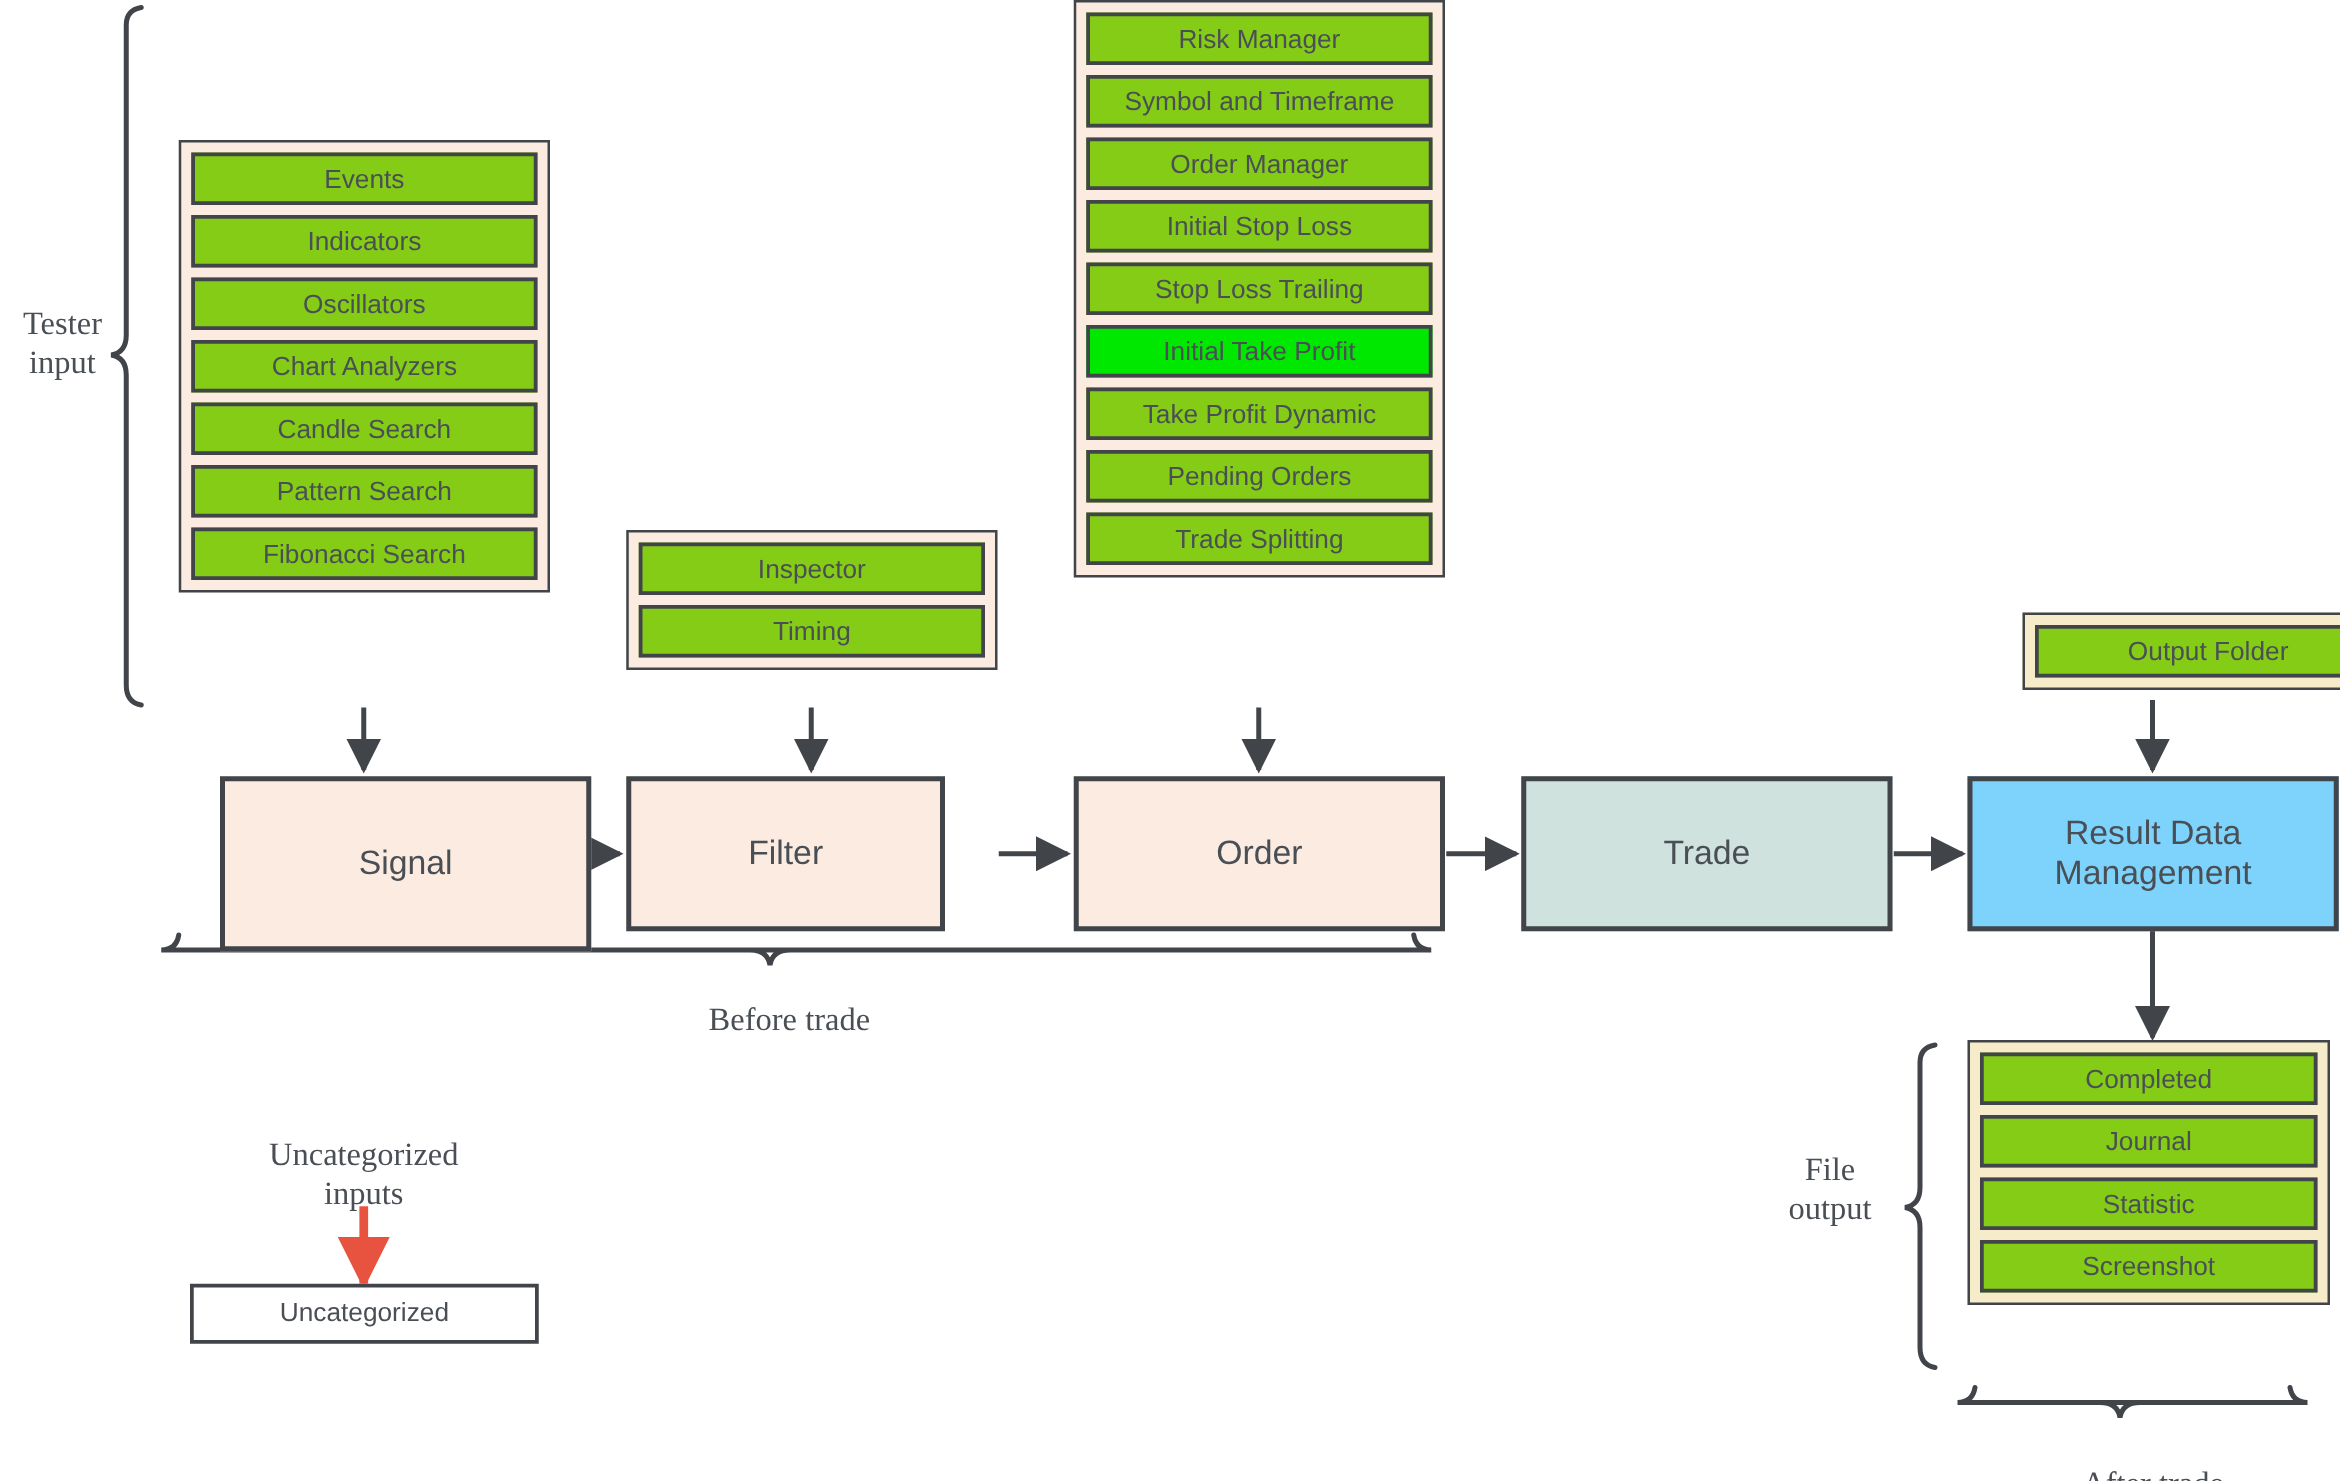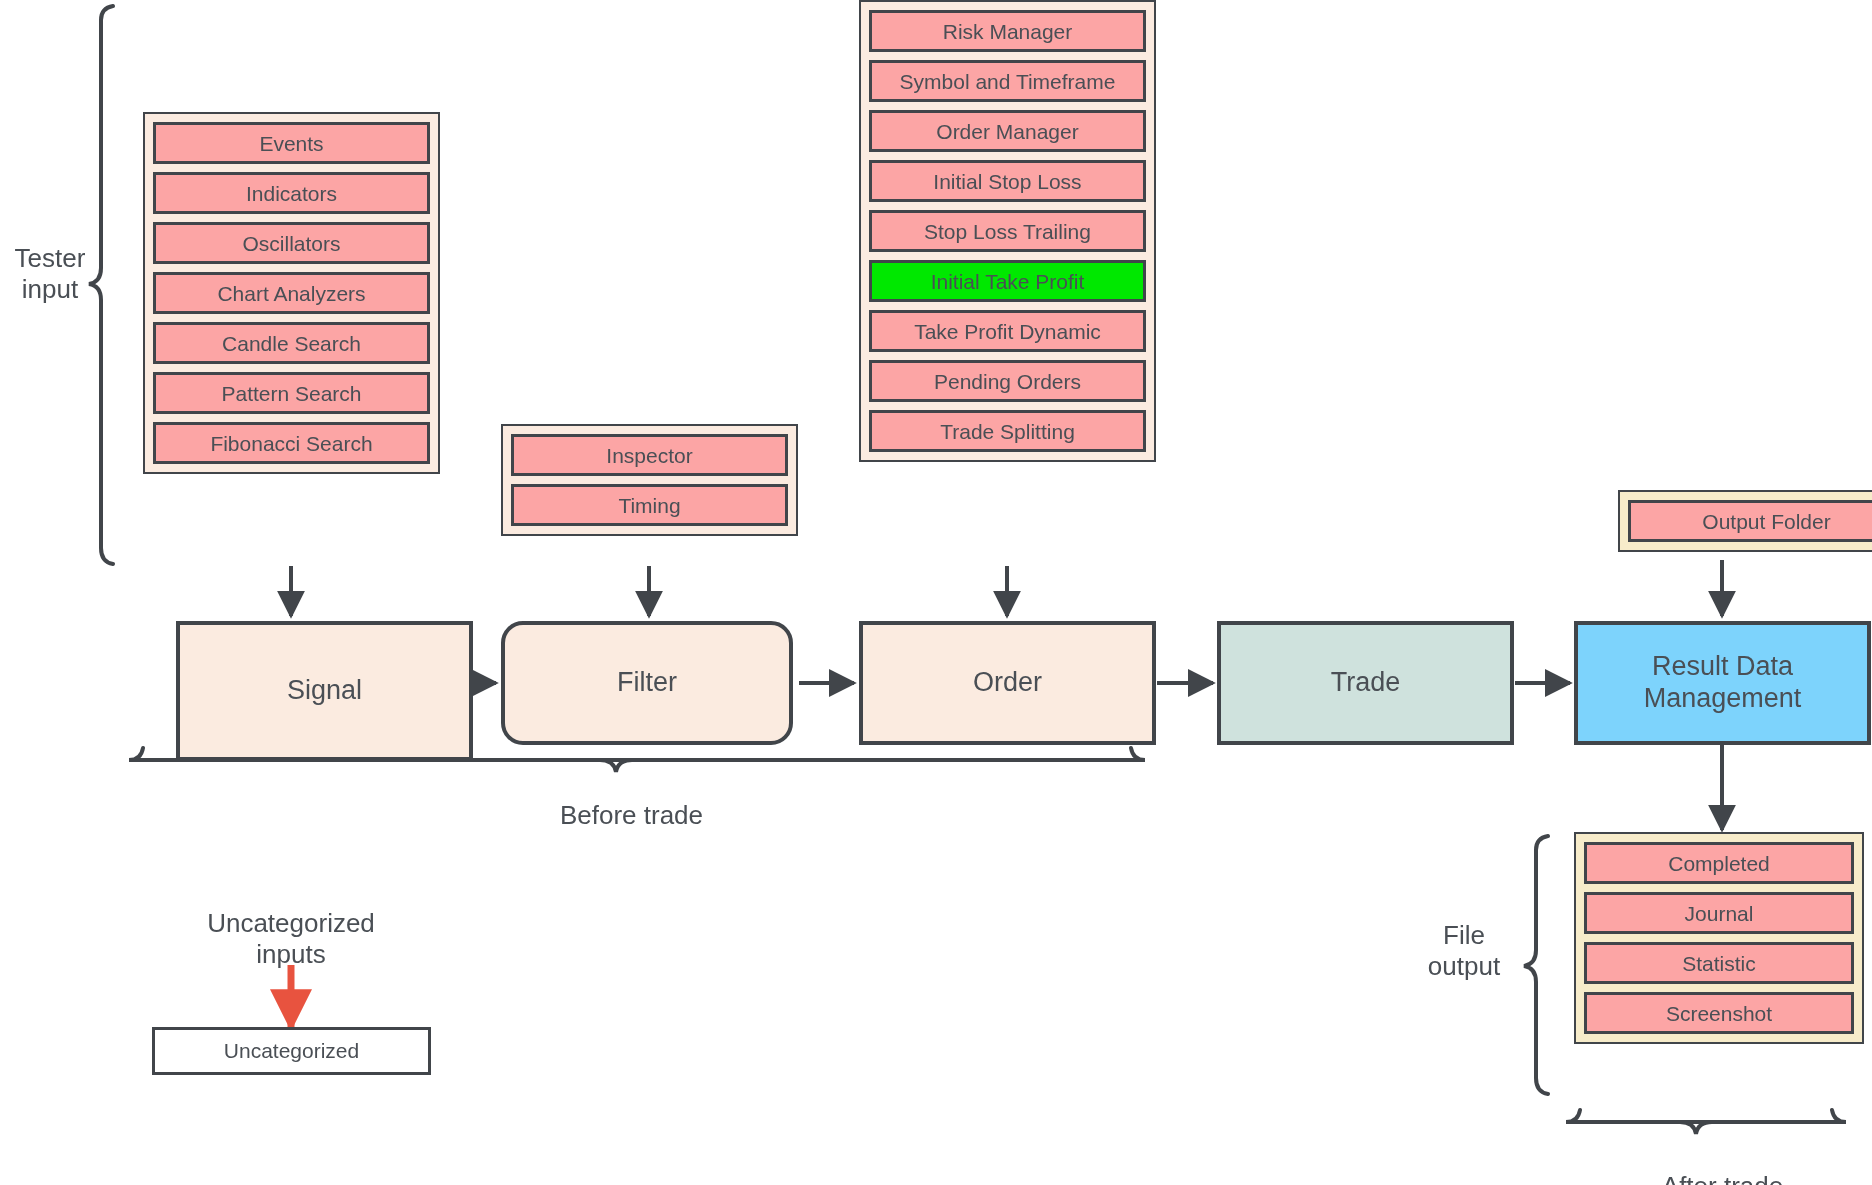--- a/index.html
+++ b/index.html
@@ -23,21 +23,21 @@
     padding: 8px;
     display: flex;
     flex-direction: column;
     gap: 8px;
   }
   .group.peach { background: #fbebe0; border-color: #41454a; }
   .group.cream { background: #f7ecca; border-color: #41454a; }
 
   
   .chip {
-    background: #fca5a5;
+    background: #84cc16;
     border: 3px solid #41454a;
     color: #4a4f55;
     font-size: 21px;
     line-height: 1;
     height: 42px;
     display: flex;
     align-items: center;
     justify-content: center;
     text-align: center;
     white-space: nowrap;
@@ -73,20 +73,21 @@
   }
 
   
   .label {
     position: absolute;
     color: #4a4f55;
     font-size: 26px;
     line-height: 1.2;
     text-align: center;
     white-space: pre-line;
+    font-family: Liberation Serif, serif;
   }
 
   svg.overlay {
     position: absolute;
     left: 0; top: 0;
     width: 1872px;
     height: 1185px;
     pointer-events: none;
   }
   svg.overlay * { pointer-events: auto; }
@@ -165,21 +166,21 @@
     <div class="chip">Pending Orders</div>
     <div class="chip">Trade Splitting</div>
   </div>
 
   <div class="group cream" style="left:1574px; top:490px; width:297px;margin-left:44px;">
     <div class="chip">Output Folder</div>
   </div>
 
   <div class="flowbox peach" style="left:143px; top:621px; width:297px; height:140px;margin-left:33px;">Signal</div>
 
-  <div class="flowbox peach" style="left:501px; top:621px; width:292px; height:124px;border-radius:22px;">Filter</div>
+  <div class="flowbox peach" style="left:501px; top:621px; width:255px; height:124px;">Filter</div>
 
   <div class="flowbox peach" style="left:859px; top:621px; width:297px; height:124px;">Order</div>
 
   <div class="flowbox teal" style="left:1217px; top:621px; width:297px; height:124px;">Trade</div>
 
   <div class="flowbox cream" style="left:1574px; top:621px; width:297px; height:124px; white-space:pre-line;">Result Data
 Management</div>
 
   <div class="label" style="left:483px; top:800px; width:297px;">Before trade</div>
 

